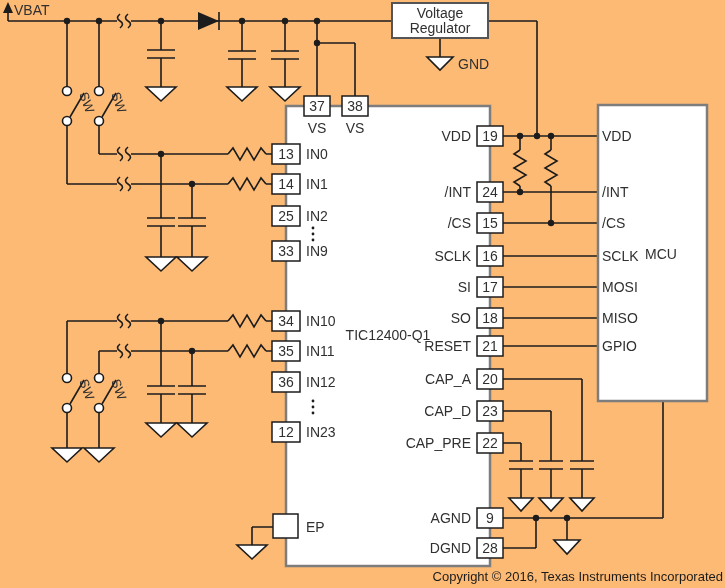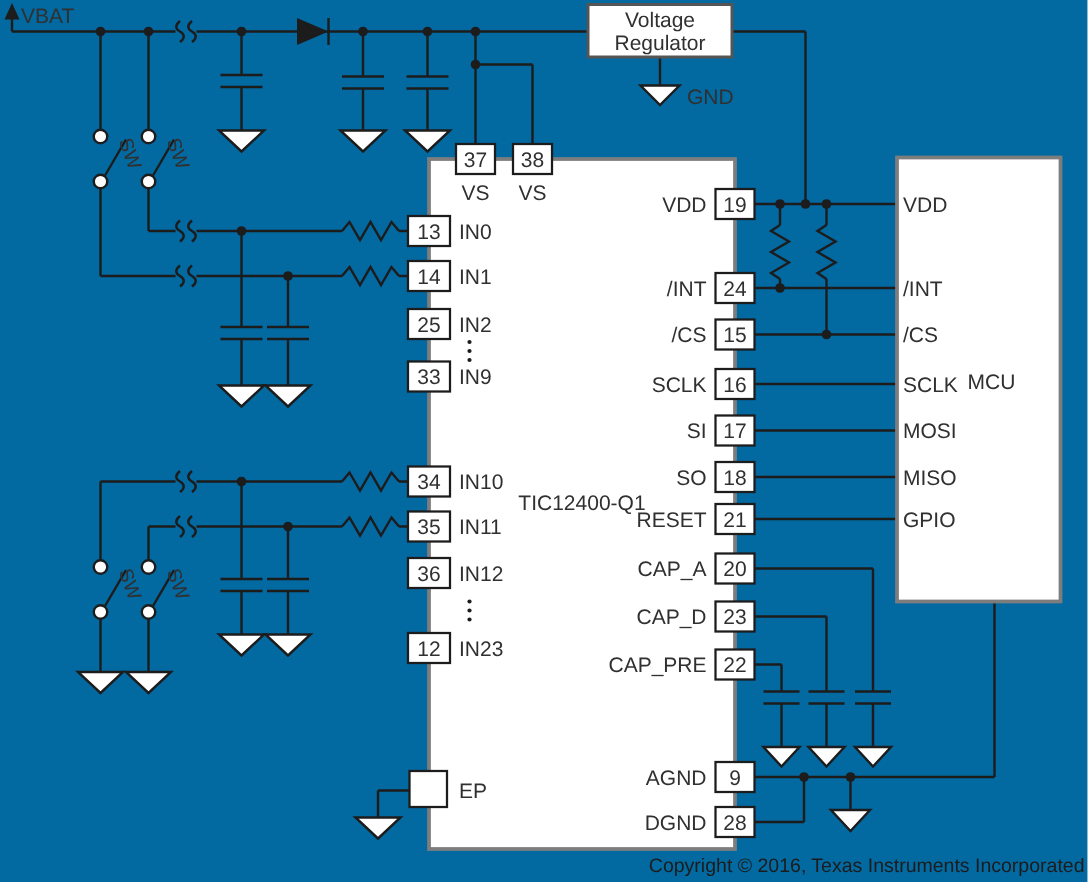--- a/index.html
+++ b/index.html
@@ -1,17 +1,17 @@
 <!DOCTYPE html>
 <html><head>
 <meta charset="utf-8">
 <style>
   html,body { margin:0; padding:0; background:#ffffff; }
   #stage {
-    position:relative; width:725px; height:588px; background:#0369a1;
+    position:relative; width:725px; height:588px; background:#fdba74;
     font-family:"Liberation Sans", sans-serif;
   }
   svg text {
     font-family:"Liberation Sans", sans-serif;
     fill:#303030;
   }
   .wire   { stroke:#1c1c1c; stroke-width:1.6; fill:none; }
   .comp   { stroke:#1c1c1c; stroke-width:1.6; fill:none; }
   .gndtri { stroke:#1c1c1c; stroke-width:1.6; fill:#ffffff; stroke-linejoin:miter; }
   .dot    { fill:#1c1c1c; stroke:none; }

